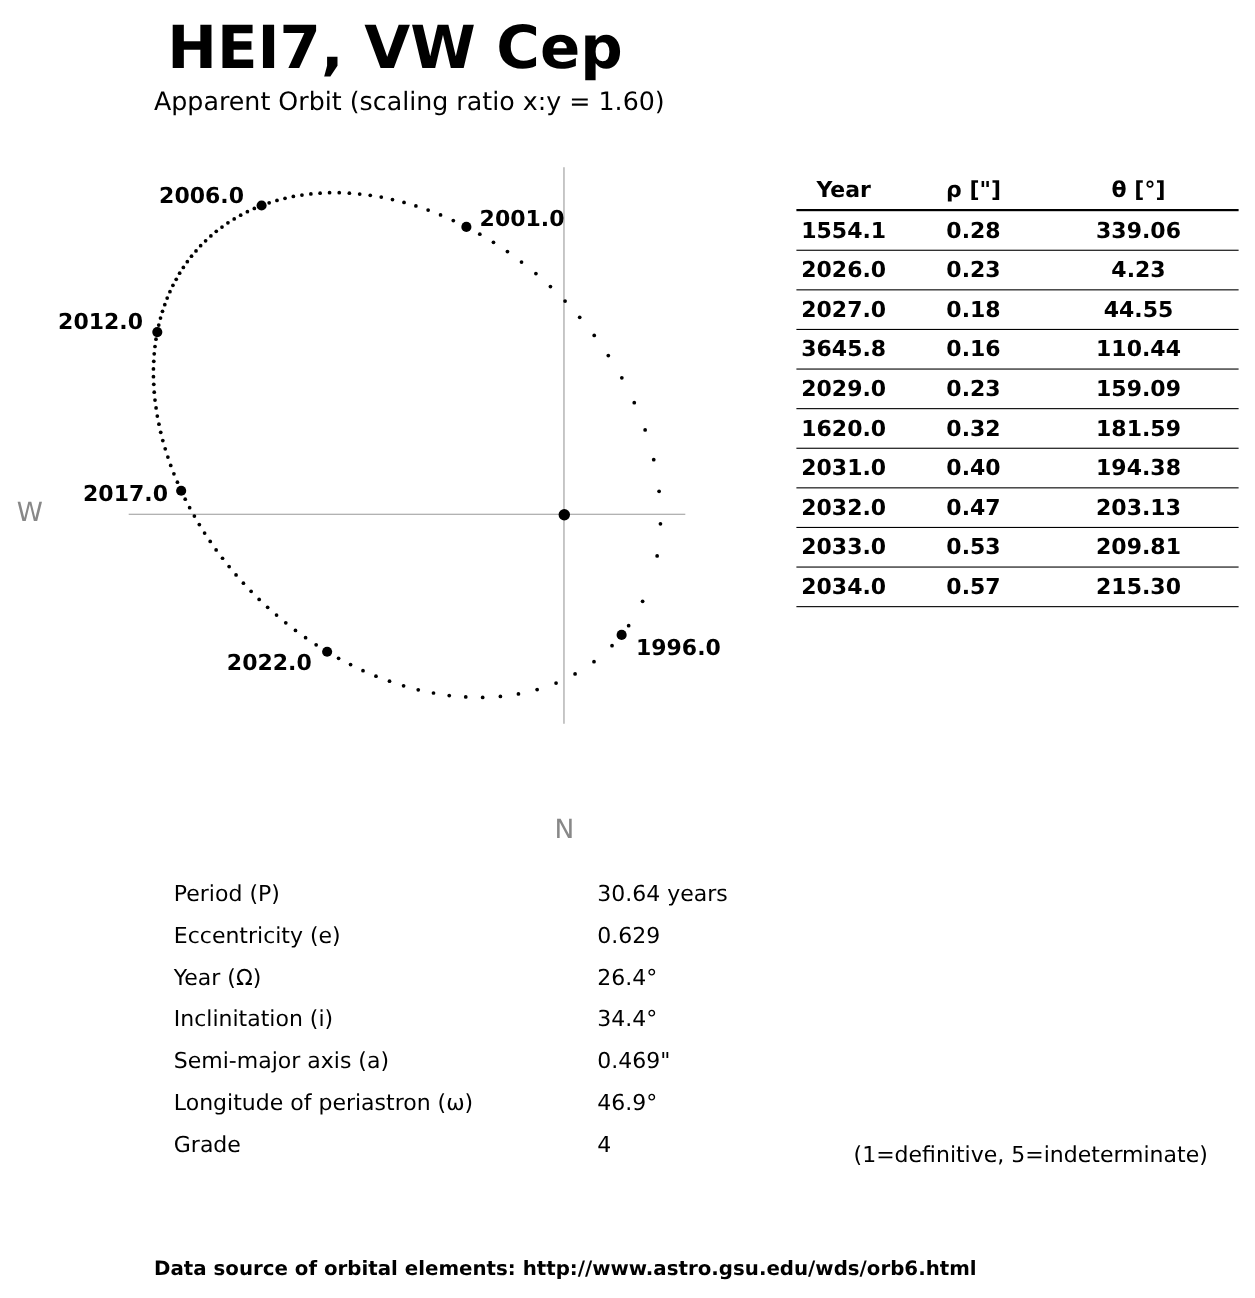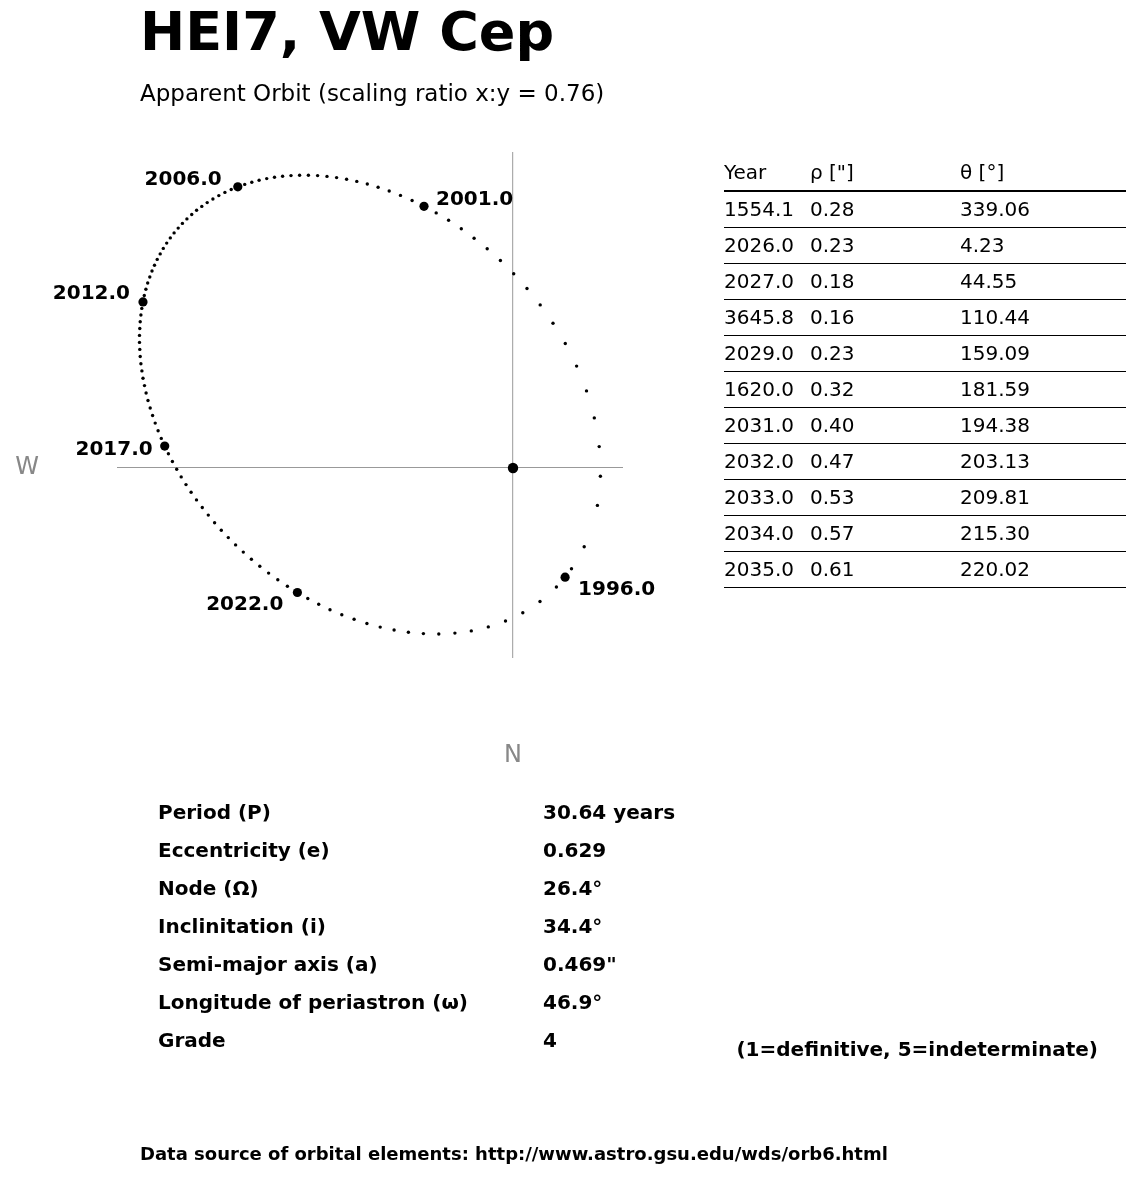--- a/index.html
+++ b/index.html
@@ -1,42 +1,42 @@
 <!DOCTYPE html>
 <html><head>
 <meta charset="utf-8">
 <style>
   html,body{margin:0;padding:0;background:#fff;}
   .page{position:relative;width:1141px;height:1180px;background:#fff;overflow:hidden;
         font-family:"DejaVu Sans",sans-serif;color:#000;}
-  .title{position:absolute;left:140px;top:0px;margin:0;font-size:54px;font-weight:bold;letter-spacing:0px;}
+  .title{position:absolute;left:140px;top:0px;margin:12px;font-size:54px;font-weight:bold;letter-spacing:0px;}
   .subtitle{position:absolute;left:140px;top:80px;font-size:23px;}
   #orbit-plot{position:absolute;left:0;top:140px;}
   .orbit-label{font-family:"DejaVu Sans",sans-serif;font-size:20px;font-weight:bold;fill:#000;}
   .compass{font-family:"DejaVu Sans",sans-serif;font-size:24px;fill:#888;}
   .eph{position:absolute;left:724px;top:155px;border-collapse:collapse;table-layout:fixed;}
-  .eph th,.eph td{font-size:20px;font-weight:normal;text-align:left;padding:5px 0 6px 0;
+  .eph th,.eph td{font-size:20px;font-weight:bold;text-align:center;padding:5px 0 6px 0;
                   box-sizing:border-box;white-space:nowrap;}
   .eph th{border-bottom:2.5px solid #000;}
   .eph td{border-bottom:1.5px solid #000;}
   .eph .c0{width:86px;}
   .eph .c1{width:150px;}
   .eph .c2{width:166px;padding-right:16px;}
   .elements{position:absolute;left:158px;top:793px;width:940px;}
-  .el-row{display:flex;align-items:center;height:38px;font-size:20px;font-weight:bold;}
+  .el-row{display:flex;align-items:center;height:38px;font-size:20px;}
   .el-label{width:385px;flex:0 0 385px;}
   .el-note{margin-left:auto;margin-top:17px;}
   .footer{position:absolute;left:140px;top:1143px;font-size:18px;font-weight:bold;}
 </style>
 </head>
 <body>
 
 <div class="page">
   <h1 class="title">HEI7, VW Cep</h1>
-  <div class="subtitle">Apparent Orbit (scaling ratio x:y = 0.76)</div>
+  <div class="subtitle">Apparent Orbit (scaling ratio x:y = 1.60)</div>
 
   <svg id="orbit-plot" width="680" height="640" viewBox="0 0 680 640">
       <line x1="117" y1="327.5" x2="623" y2="327.5" stroke="#999999" stroke-width="1"></line>
       <line x1="512.7" y1="12" x2="512.7" y2="518" stroke="#999999" stroke-width="1"></line>
       <circle cx="597.4" cy="365.4" r="1.7" fill="#000000"></circle>
       <circle cx="600.4" cy="336.2" r="1.7" fill="#000000"></circle>
       <circle cx="599.2" cy="306.6" r="1.7" fill="#000000"></circle>
       <circle cx="594.3" cy="277.9" r="1.7" fill="#000000"></circle>
       <circle cx="586.5" cy="250.9" r="1.7" fill="#000000"></circle>
       <circle cx="576.6" cy="226.1" r="1.7" fill="#000000"></circle>
@@ -225,39 +225,34 @@
         <tr>
           <td class="c0">2033.0</td>
           <td class="c1">0.53</td>
           <td class="c2">209.81</td>
         </tr>
         <tr>
           <td class="c0">2034.0</td>
           <td class="c1">0.57</td>
           <td class="c2">215.30</td>
         </tr>
-        <tr>
-          <td class="c0">2035.0</td>
-          <td class="c1">0.61</td>
-          <td class="c2">220.02</td>
-        </tr>
       </tbody>
   </table>
 
   <div class="elements" id="elements-list">
       <div class="el-row">
         <span class="el-label">Period (P)</span>
         <span class="el-value">30.64 years</span>
       </div>
       <div class="el-row">
         <span class="el-label">Eccentricity (e)</span>
         <span class="el-value">0.629</span>
       </div>
       <div class="el-row">
-        <span class="el-label">Node (Ω)</span>
+        <span class="el-label">Year (Ω)</span>
         <span class="el-value">26.4°</span>
       </div>
       <div class="el-row">
         <span class="el-label">Inclinitation (i)</span>
         <span class="el-value">34.4°</span>
       </div>
       <div class="el-row">
         <span class="el-label">Semi-major axis (a)</span>
         <span class="el-value">0.469"</span>
       </div>

